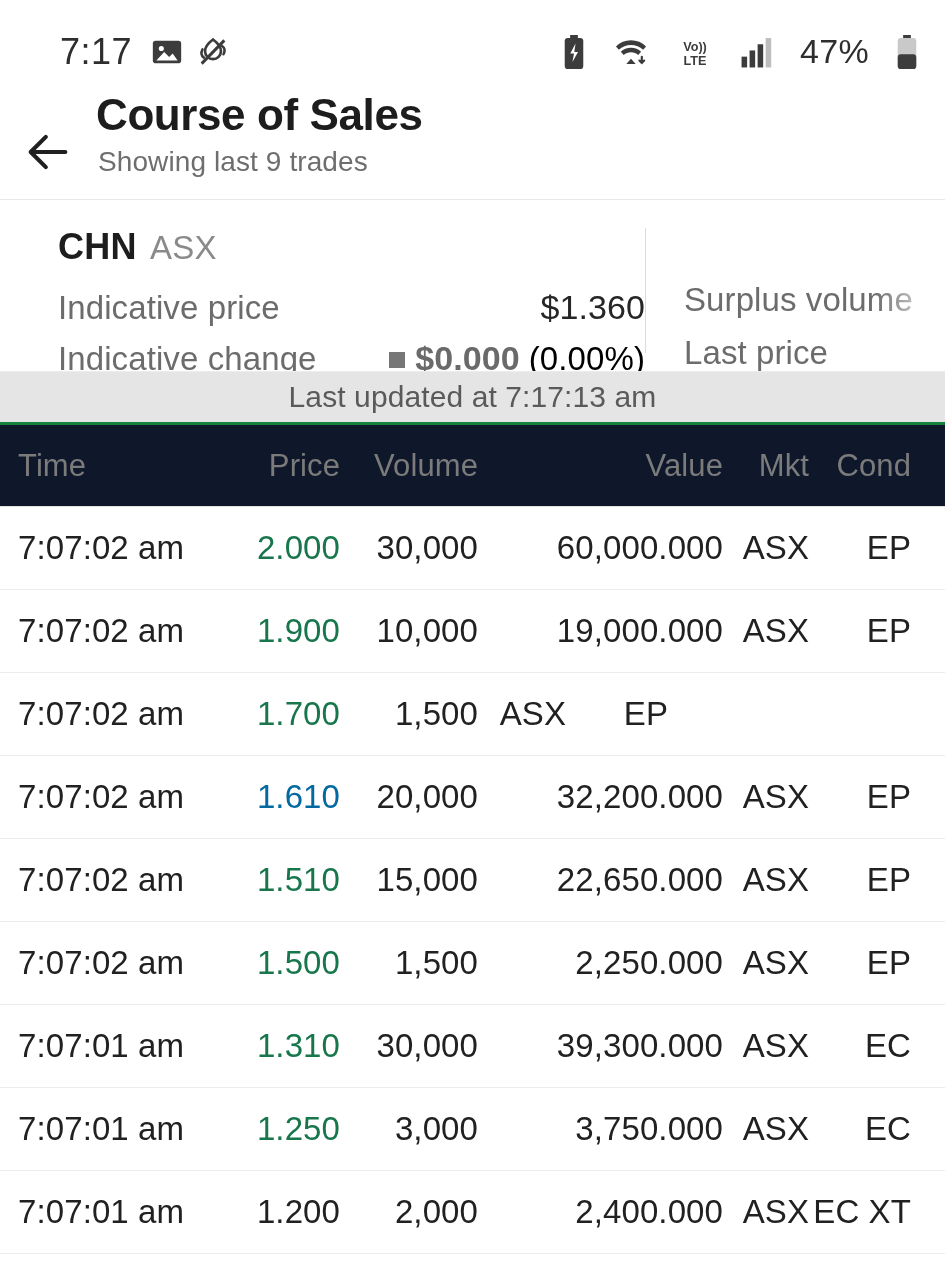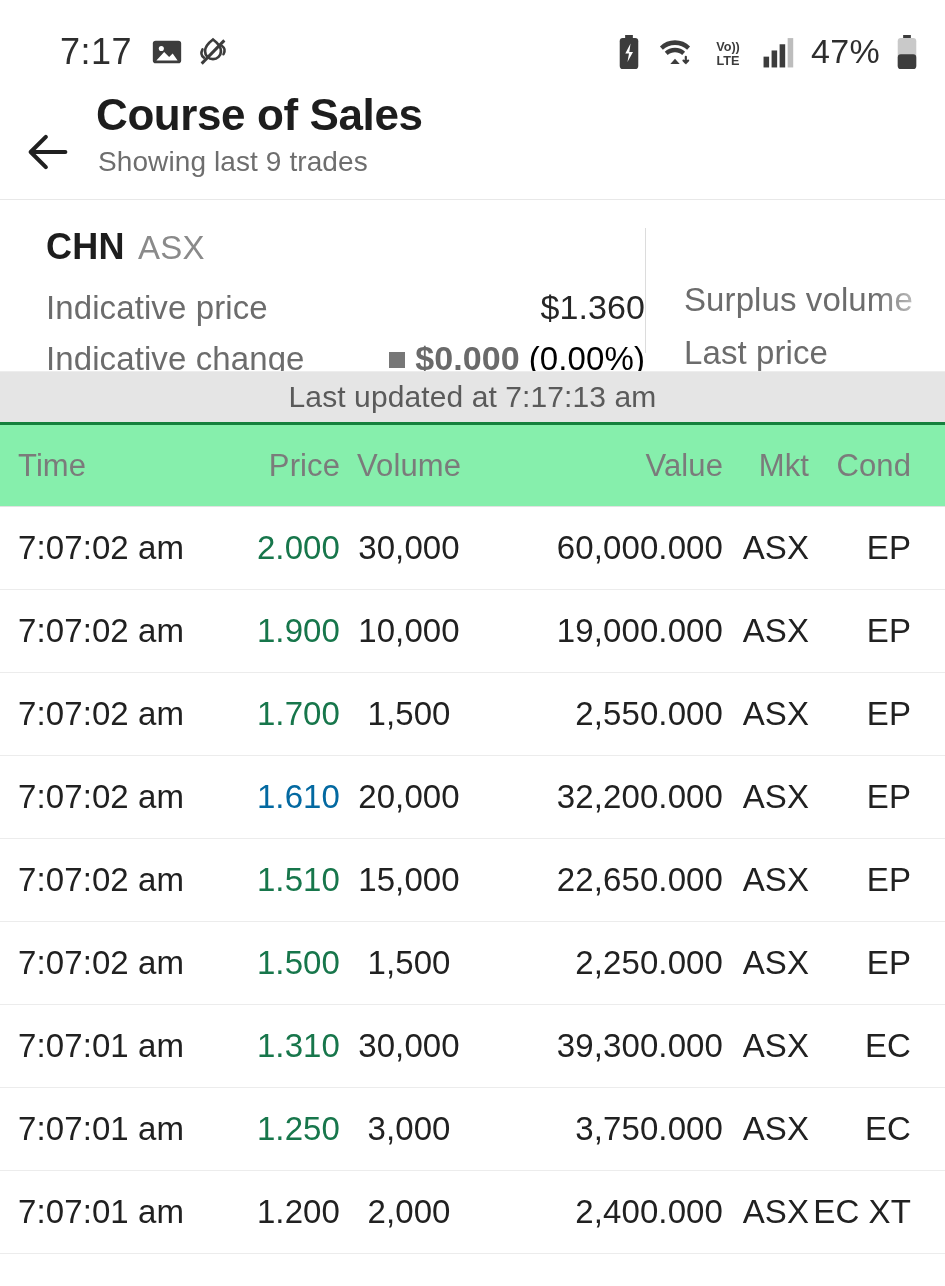--- a/index.html
+++ b/index.html
@@ -14,21 +14,21 @@
   
   .statusbar {
     height: 86px;
     display: flex; align-items: center;
     padding: 17px 26px 0 60px;
     color: #3c3c3c;
   }
   .sb-time { font-size: 36px; letter-spacing: 0.5px; color: #2e2e2e; }
   .sb-left-icons { display: flex; align-items: center; gap: 12px; margin-left: 18px; }
   .sb-spacer { flex: 1 1 auto; }
-  .sb-right { display: flex; align-items: center; gap: 15px; }
+  .sb-right { display: flex; align-items: center; gap: 26px; }
   .sb-batt-pct { font-size: 34px; color: #2e2e2e; letter-spacing: 0.3px; }
   .ico { display: block; }
 
   
   .appbar {
     position: relative;
     height: 114px;
     border-bottom: 1px solid #e8e8e8;
     display: flex; align-items: flex-start;
   }
@@ -50,21 +50,21 @@
 
   
   .info {
     position: relative;
     height: 172px;
     display: flex;
     padding: 22px 0 0 0;
     border-bottom: 1px solid #ededed;
     overflow: hidden;
   }
-  .info-left { width: 645px; padding-left: 46px; }
+  .info-left { width: 645px; padding-left: 58px; }
   .info-divider {
     width: 1px; background: #dcdcdc;
     margin: 6px 0 18px 0;
   }
   .info-right {
     padding-left: 38px;
     position: relative;
     width: 299px;
     overflow: hidden;
   }
@@ -105,29 +105,29 @@
 
   
   .table { width: 945px; }
   .trow {
     display: flex; align-items: center;
     height: 83px;
     border-bottom: 1px solid #ececec;
     white-space: nowrap;
   }
   .thead {
-    background: #86efac;
+    background: #0f172a;
     height: 82px;
     border-bottom: 1px solid #e2e2e2;
   }
   .thead .c { color: #7b7b7b; font-size: 31px; }
   .c { font-size: 33px; color: #212121; letter-spacing: 0.1px; }
   .c-time   { width: 228px; padding-left: 18px; text-align: left; }
   .c-price  { width: 112px; text-align: right; }
-  .c-volume { width: 140px; text-align: center; padding-right: 2px; }
+  .c-volume { width: 140px; text-align: right; padding-right: 2px; }
   .c-value  { width: 243px; text-align: right; }
   .c-mkt    { width: 86px;  text-align: right; padding-left: 16px; }
   .c-cond   { width: 120px; text-align: right; padding-right: 18px; }
   .price-up { color: #17764b; }
   .price-flat { color: #212121; }
 </style>
 </head>
 <body>
 
 <div class="statusbar">
@@ -261,21 +261,20 @@
         <div class="c c-price price-up" style="color: rgb(23, 118, 75);">1.900</div>
         <div class="c c-volume">10,000</div>
         <div class="c c-value">19,000.000</div>
         <div class="c c-mkt">ASX</div>
         <div class="c c-cond">EP</div>
       </div>
       <div class="trow">
         <div class="c c-time">7:07:02 am</div>
         <div class="c c-price price-up" style="color: rgb(23, 118, 75);">1.700</div>
         <div class="c c-volume">1,500</div>
-        <div class="c c-value">2,550.000</div>
         <div class="c c-mkt">ASX</div>
         <div class="c c-cond">EP</div>
       </div>
       <div class="trow">
         <div class="c c-time">7:07:02 am</div>
         <div class="c c-price price-up" style="color: #0369a1;">1.610</div>
         <div class="c c-volume">20,000</div>
         <div class="c c-value">32,200.000</div>
         <div class="c c-mkt">ASX</div>
         <div class="c c-cond">EP</div>

